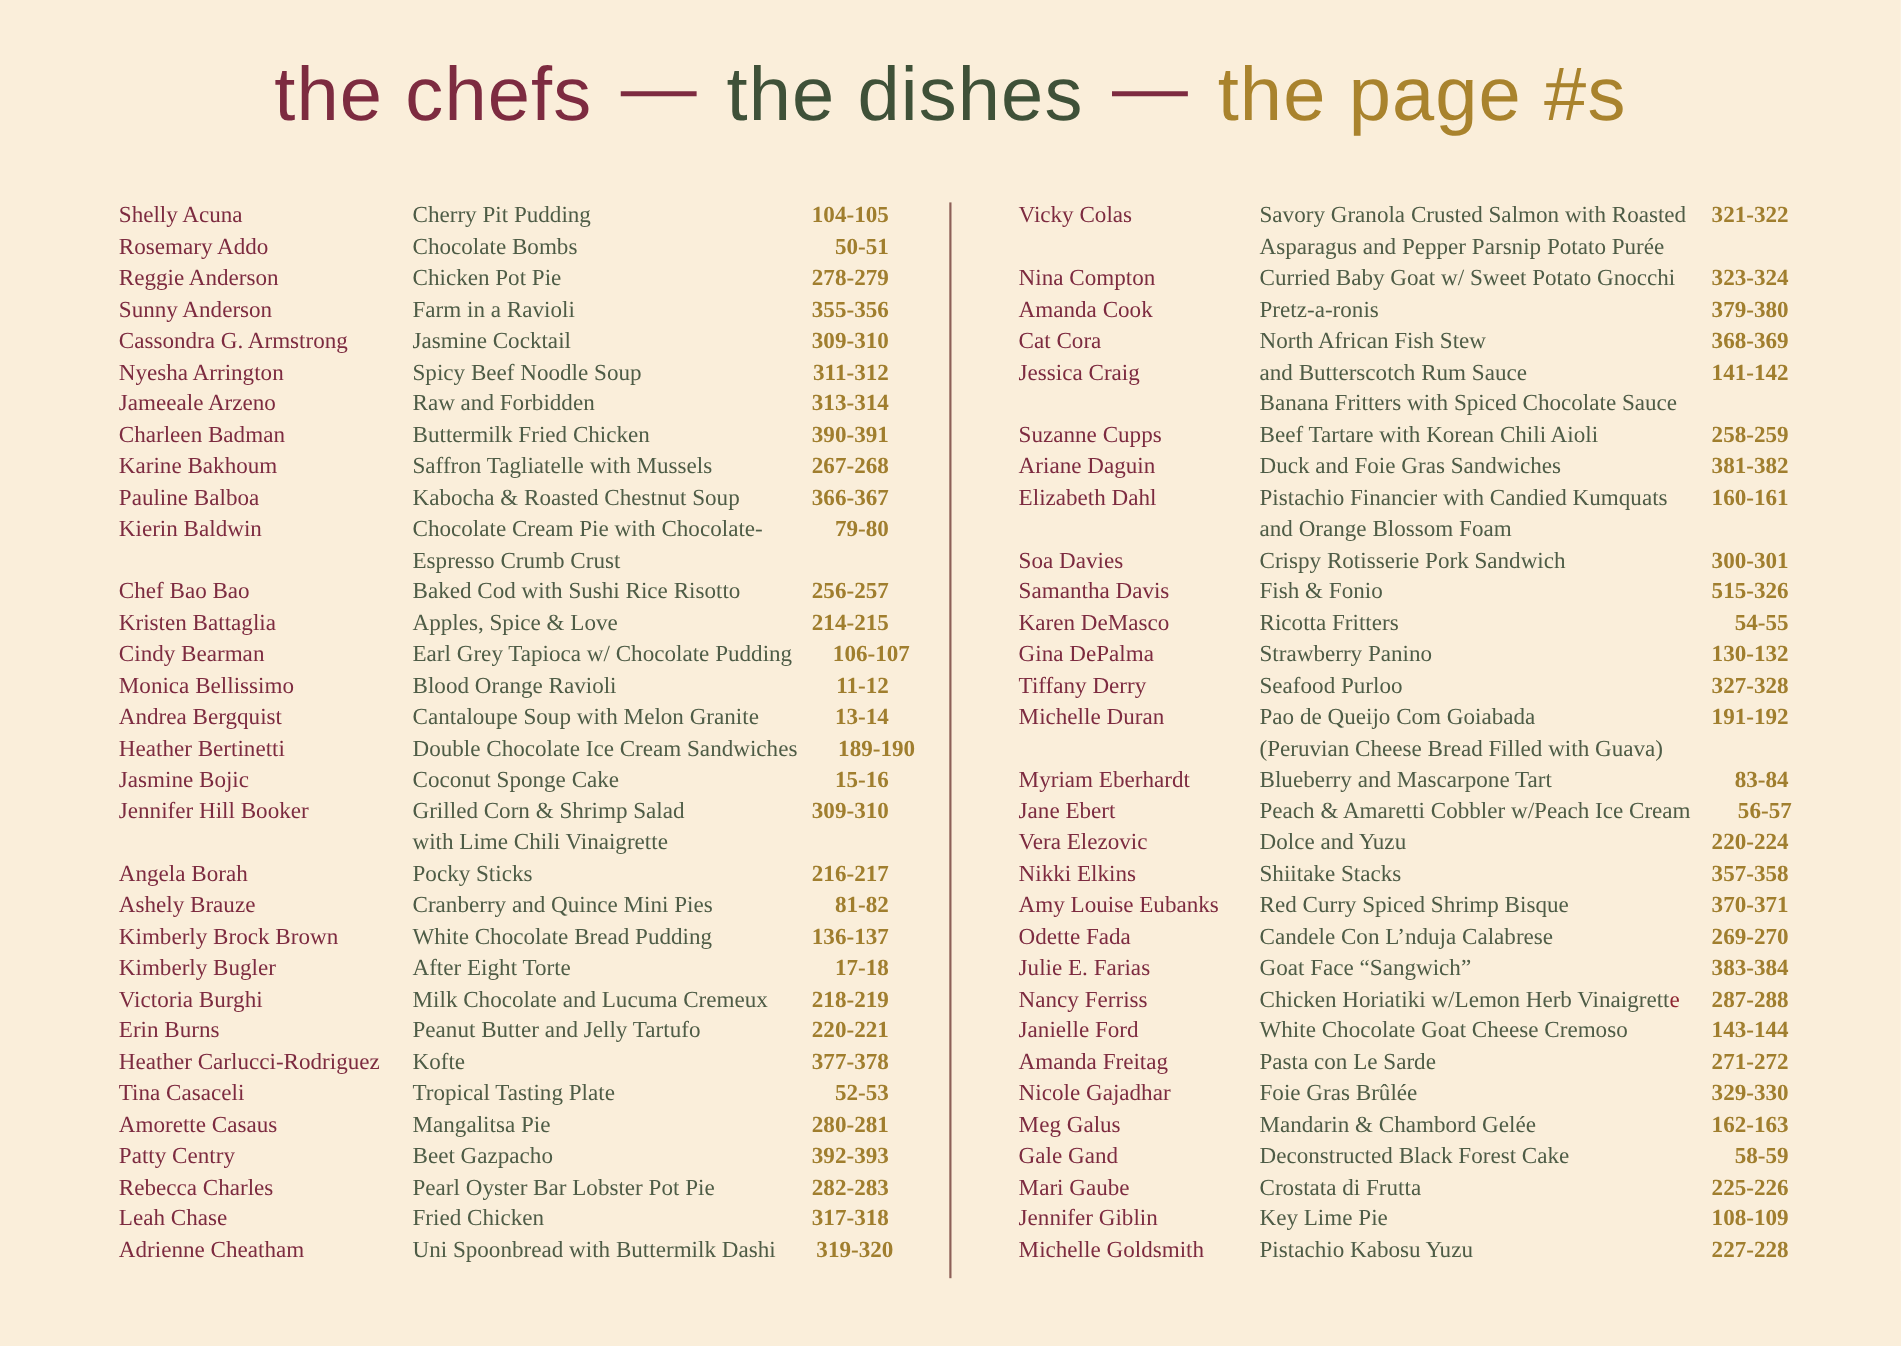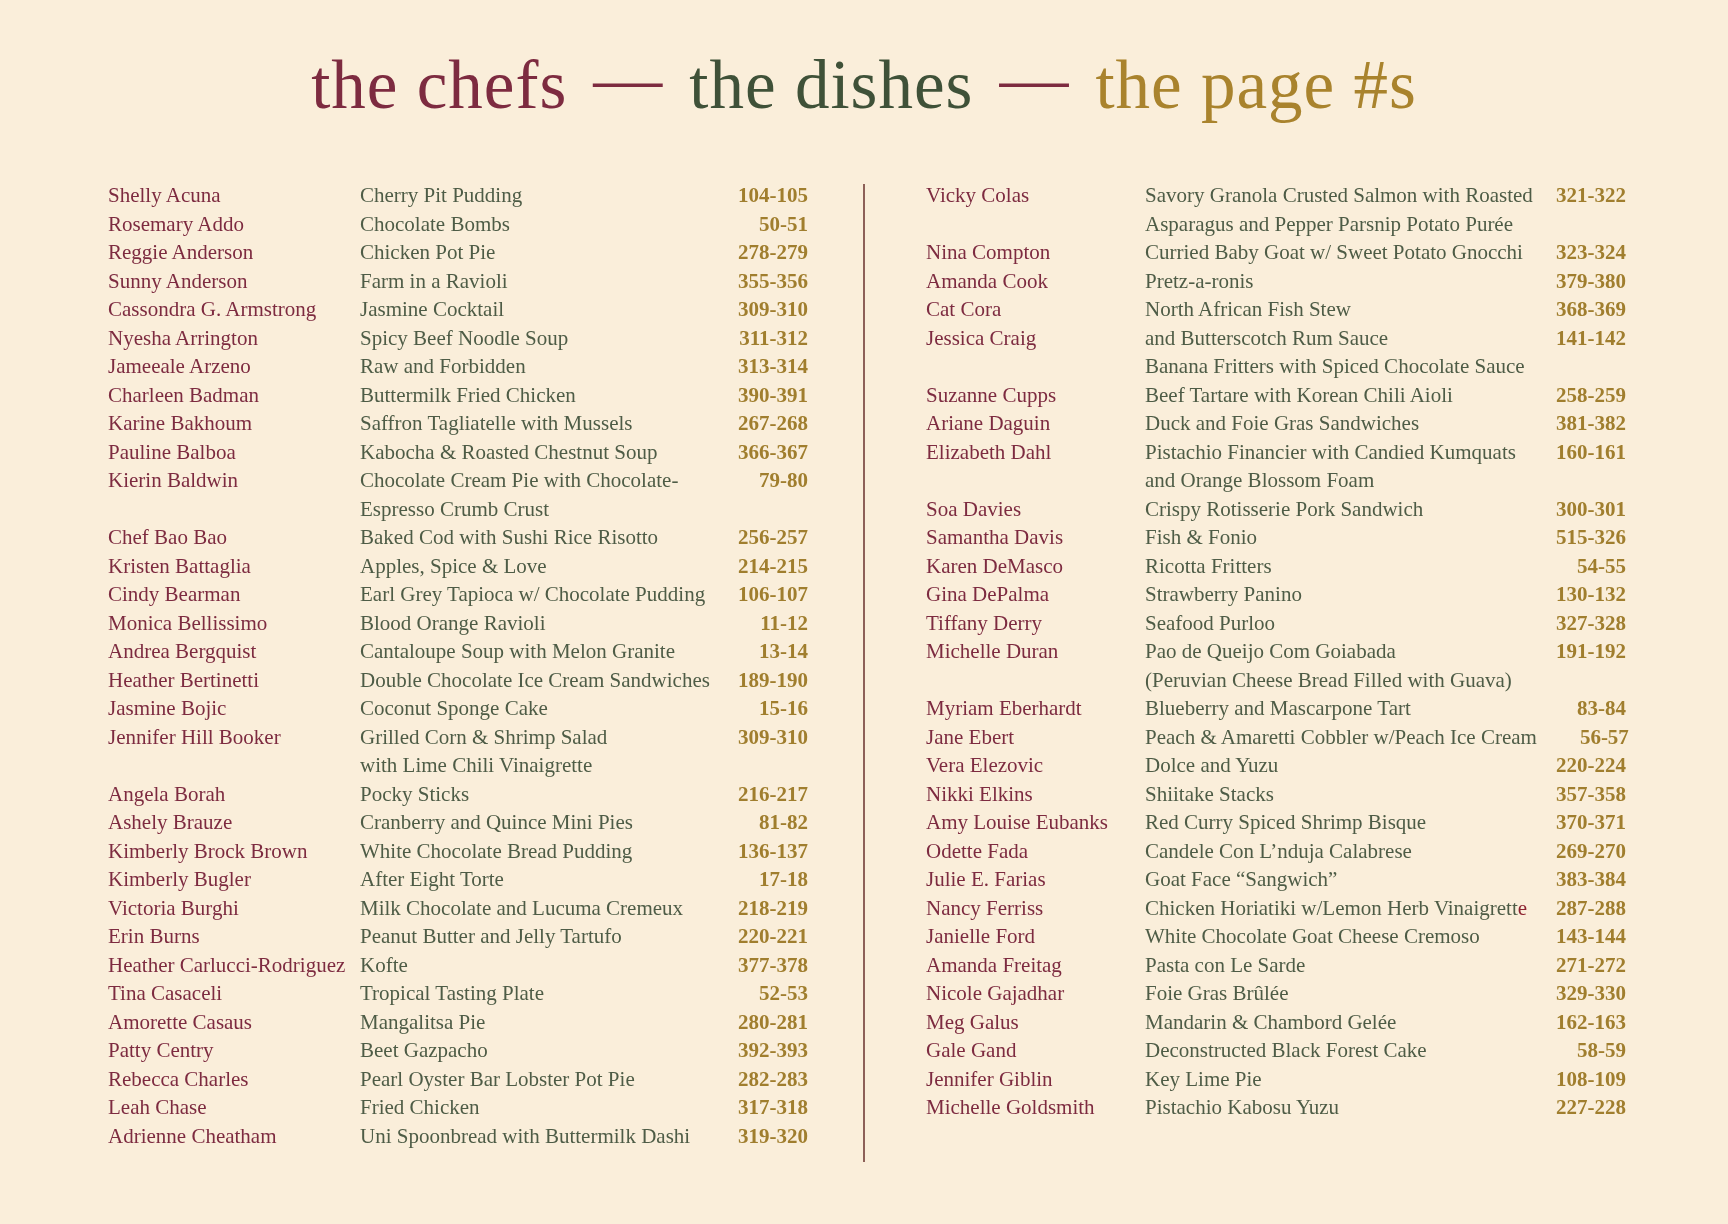--- a/index.html
+++ b/index.html
@@ -15,21 +15,21 @@
   .page{
     position:relative;
     width:1728px;height:1224px;
     background:var(--background);
     font-family:"Liberation Serif","DejaVu Serif",serif;
     overflow:hidden;
   }
   .title{
     position:absolute;top:46px;left:0;width:100%;
     text-align:center;
-    font-family:Liberation Serif, serif;
+    font-family:Liberation Sans, sans-serif;
     font-weight:200;
     font-size:69px;
     letter-spacing:1px;
     white-space:nowrap;
   }
   .t-chefs{color:var(--maroon);}
   .t-dishes{color:var(--title_green);}
   .t-pages{color:var(--title_gold);}
   .t-dash{color:var(--maroon);margin:0 26px;position:relative;top:-6px;font-weight:300;}
   .divider{
@@ -41,21 +41,21 @@
   .col{
     position:absolute;top:181px;
     font-size:21px;line-height:28.5px;
   }
   .col-left{left:108px;width:700px;}
   .col-right{left:926px;width:700px;}
   .entry{
     display:grid;
     align-items:start;
   }
-  .col-left .entry{grid-template-columns:252px 1fr 92px;}
+  .col-left .entry{grid-template-columns:252px 1fr 92px;gap:15px;}
   .col-right .entry{grid-template-columns:219px 1fr 92px;}
   .chef{color:var(--maroon);white-space:nowrap;}
   .dish{color:var(--green);}
   .dish-line{white-space:nowrap;}
   .pages{
     color:var(--gold);
     font-weight:600;
     text-align:right;
     white-space:nowrap;
   }
@@ -488,20 +488,27 @@
         <div class="pages">162-163</div>
       </div>
       <div class="entry">
         <div class="chef">Gale Gand</div>
         <div class="dish">
           <div class="dish-line">Deconstructed Black Forest Cake</div>
         </div>
         <div class="pages">58-59</div>
       </div>
       <div class="entry">
+        <div class="chef">Mari Gaube</div>
+        <div class="dish">
+          <div class="dish-line">Crostata di Frutta</div>
+        </div>
+        <div class="pages">225-226</div>
+      </div>
+      <div class="entry">
         <div class="chef">Jennifer Giblin</div>
         <div class="dish">
           <div class="dish-line">Key Lime Pie</div>
         </div>
         <div class="pages">108-109</div>
       </div>
       <div class="entry">
         <div class="chef">Michelle Goldsmith</div>
         <div class="dish">
           <div class="dish-line">Pistachio Kabosu Yuzu</div>

